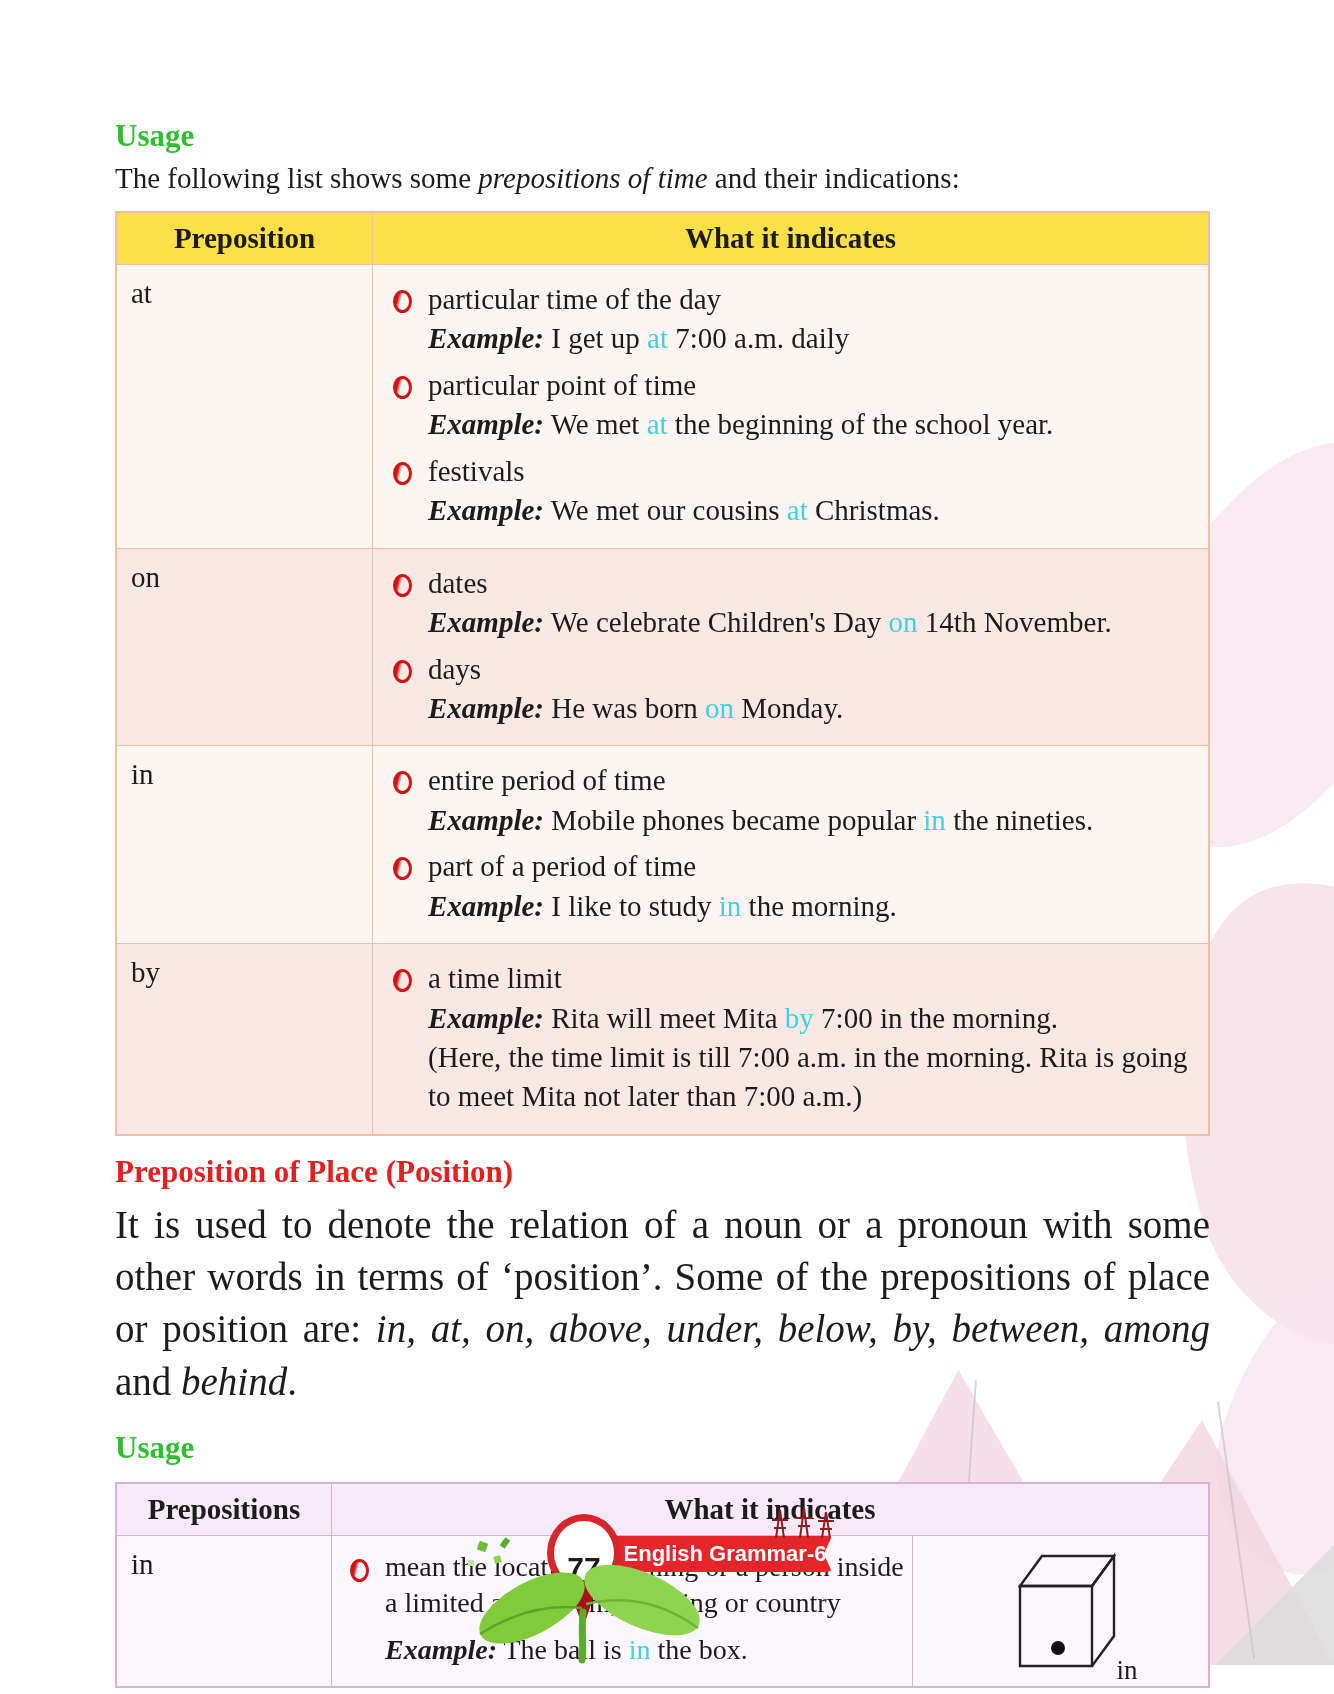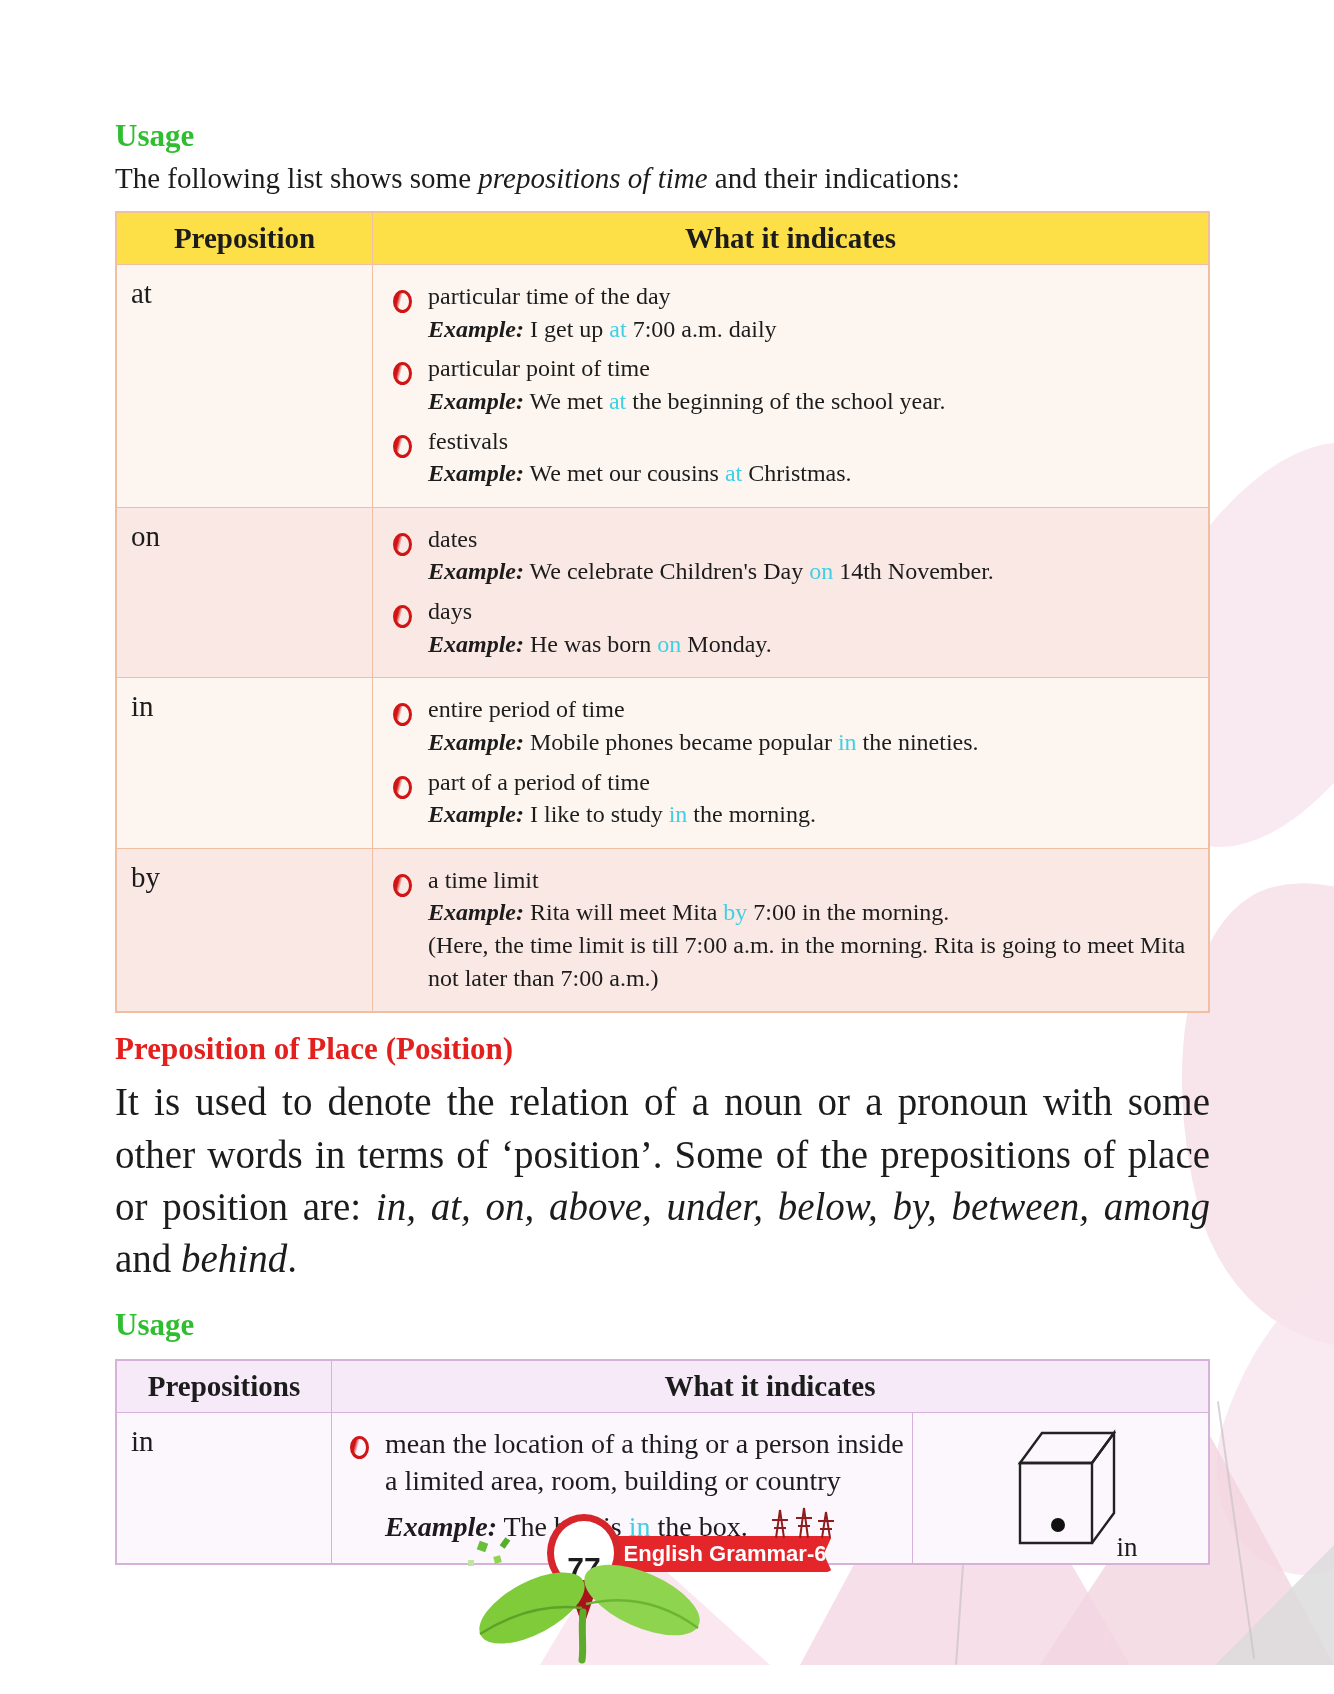--- a/index.html
+++ b/index.html
@@ -36,21 +36,21 @@
   .detail-col { padding:8px 10px 10px 12px; }
   .row-a { background:#fdf6f0; }
   .row-b { background:#fae8e4; }
 
   .item { display:flex; margin:7px 0; }
   .bullet {
     flex:none; width:13px; height:17px; margin:10px 16px 0 8px;
     border:3px solid #cf1515; border-radius:50%;
     background:linear-gradient(105deg, #cf1515 18%, transparent 40%);
   }
-  .itext { font-size:24px; line-height:1.36; }
+  .itext { font-size:29px; line-height:1.36; }
   .ex-label { font-weight:bold; font-style:italic;text-align:right; }
   .prep { color:#3fd0e4; }
 
   
   .red-h { margin:18px 0 9px 0; font-size:31px; font-weight:bold; color:#e4201e; }
   .bodypara { margin-top:6px; font-size:39px; line-height:1.34; text-align:justify; }
   .usage-h.second { margin-top:22px; }
 
   
   .t-place { margin-top:16px; border:2px solid #d6b2da; }

